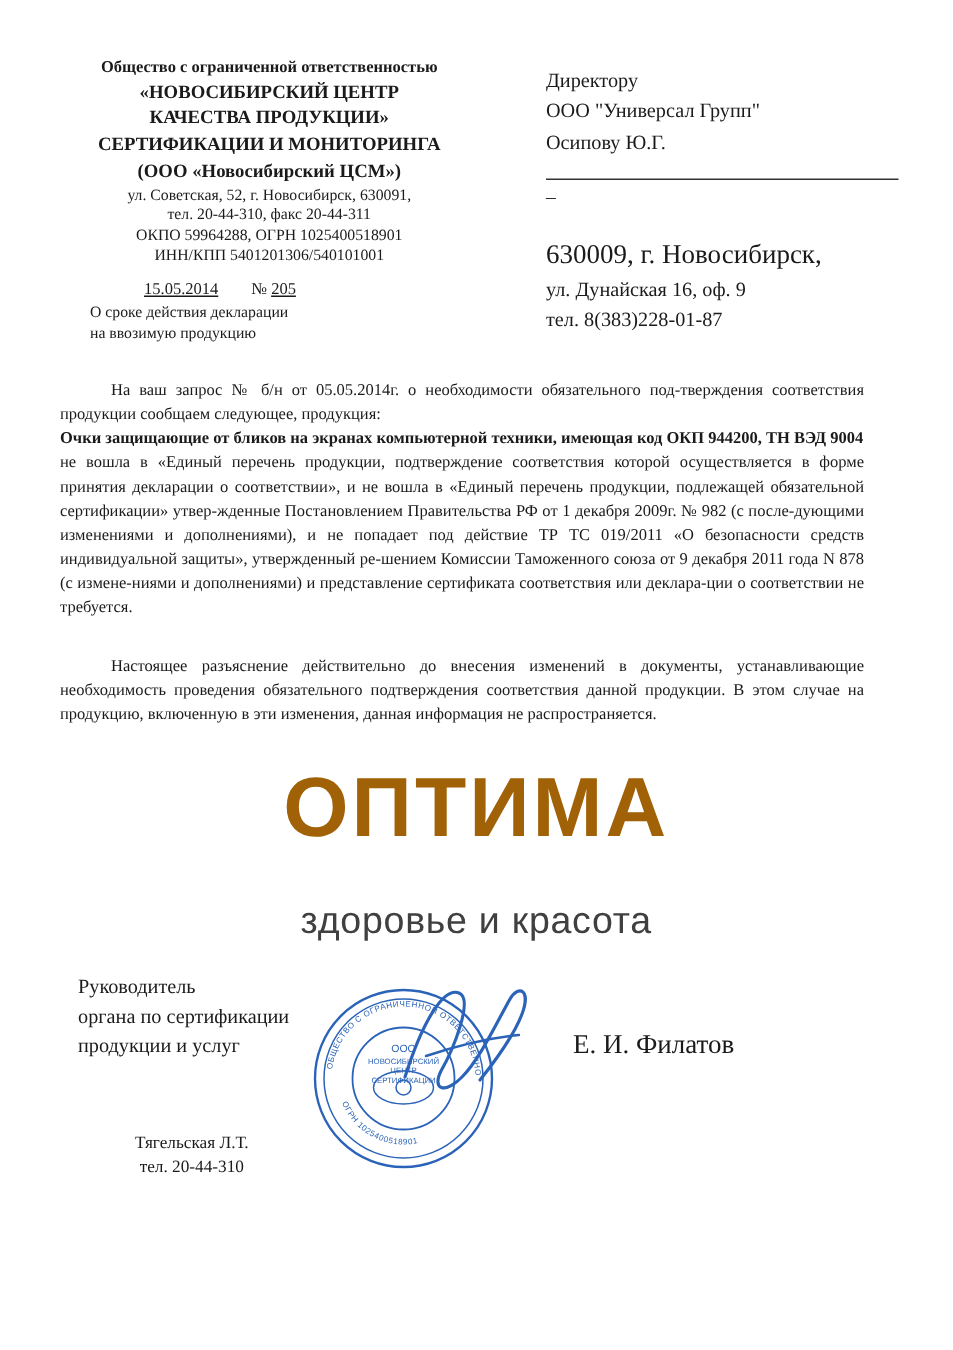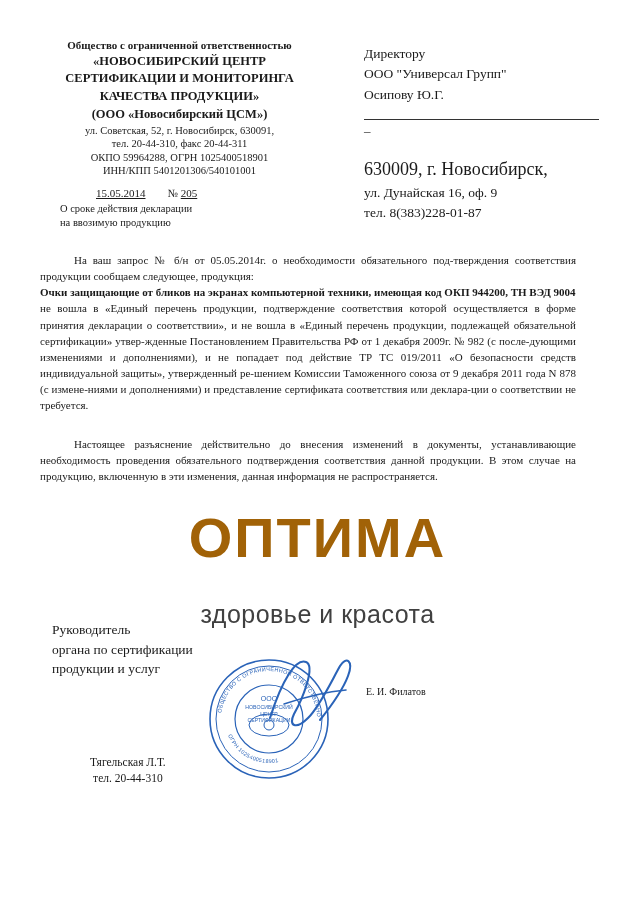--- a/index.html
+++ b/index.html
@@ -114,29 +114,29 @@
     line-height: 1.47;
     text-align: justify;
   }
   .body p { margin: 0 0 13px 0; }
   .indent { text-indent: 34px; }
   .bold { font-weight: bold; }
   
   .sig {
     position: absolute;
     left: 52px;
-    top: 620px;
+    top: 648px;
     font-size: 13.5px;
     line-height: 1.45;
   }
   .signame {
     position: absolute;
-    left: 366px;
+    left: 382px;
     top: 686px;
-    font-size: 10px;
+    font-size: 18px;
   }
   .executor {
     position: absolute;
     left: 90px;
     top: 754px;
     font-size: 11.5px;
     line-height: 1.42;
     text-align: center;
   }
   
@@ -162,22 +162,22 @@
 
 <div id="page">
 
   <div class="watermark wm-main">ОПТИМА</div>
   <div class="watermark wm-sub">здоровье и красота</div>
 
   <div class="header">
     <div class="hdr-left">
       <div class="l1">Общество с ограниченной ответственностью</div>
       <div class="big">«НОВОСИБИРСКИЙ ЦЕНТР</div>
+      <div class="big">КАЧЕСТВА ПРОДУКЦИИ»</div>
       <div class="big">СЕРТИФИКАЦИИ И МОНИТОРИНГА</div>
-      <div class="big">КАЧЕСТВА ПРОДУКЦИИ»</div>
       <div class="big">(ООО «Новосибирский ЦСМ»)</div>
       <div class="small">ул. Советская, 52, г. Новосибирск, 630091,</div>
       <div class="small">тел. 20-44-310, факс 20-44-311</div>
       <div class="small">ОКПО 59964288, ОГРН 1025400518901</div>
       <div class="small">ИНН/КПП 5401201306/540101001</div>
     </div>
 
     <div class="hdr-right">
       <div>Директору</div>
       <div>ООО "Универсал Групп"</div>

